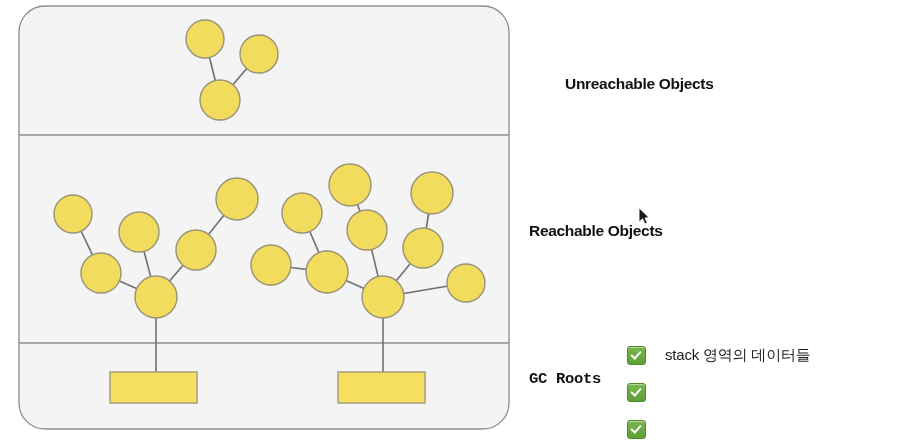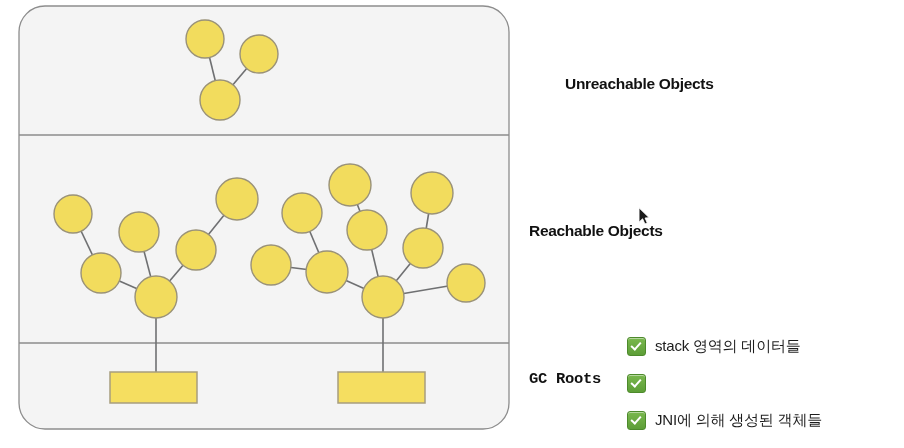--- a/index.html
+++ b/index.html
@@ -41,23 +41,23 @@
 
   
   #gc-roots-list {
     position: absolute;
     left: 627px;
     top: 328px;
     width: 270px;
   }
   .gc-root-item {
     display: flex;
-    align-items: center;
+    align-items: flex-end;
     height: 37px;
-    gap: 9px;
+    gap: 19px;
   }
   .check-icon {
     width: 17px;
     height: 17px;
     flex: 0 0 17px;
     border-radius: 3px;
     background: linear-gradient(#7ab84e, #5d9e37);
     border: 1px solid #4d8a2c;
     box-shadow: inset 0 1px 0 rgba(255,255,255,.45);
     position: relative;
@@ -170,20 +170,19 @@
     <span class="check-icon"></span>
     <span class="gc-root-text">stack 영역의  데이터들</span>
   </div>
 
   <div class="gc-root-item">
     <span class="check-icon"></span>
   </div>
 
   <div class="gc-root-item">
     <span class="check-icon"></span>
-    <span class="gc-root-text">JNI에 의해 생성된 객체들</span>
   </div>
 
 </div>
 
 <svg id="mouse-cursor" viewBox="0 0 12 18">
   <path d="M1,0.8 L1,15.2 L4.6,11.8 L6.9,17 L9.3,16 L7.1,11 L11.2,10.7 Z" fill="#1a1a1a" stroke="#ffffff" stroke-width="0.9" stroke-linejoin="round"></path>
 </svg>
 
 </body></html>

